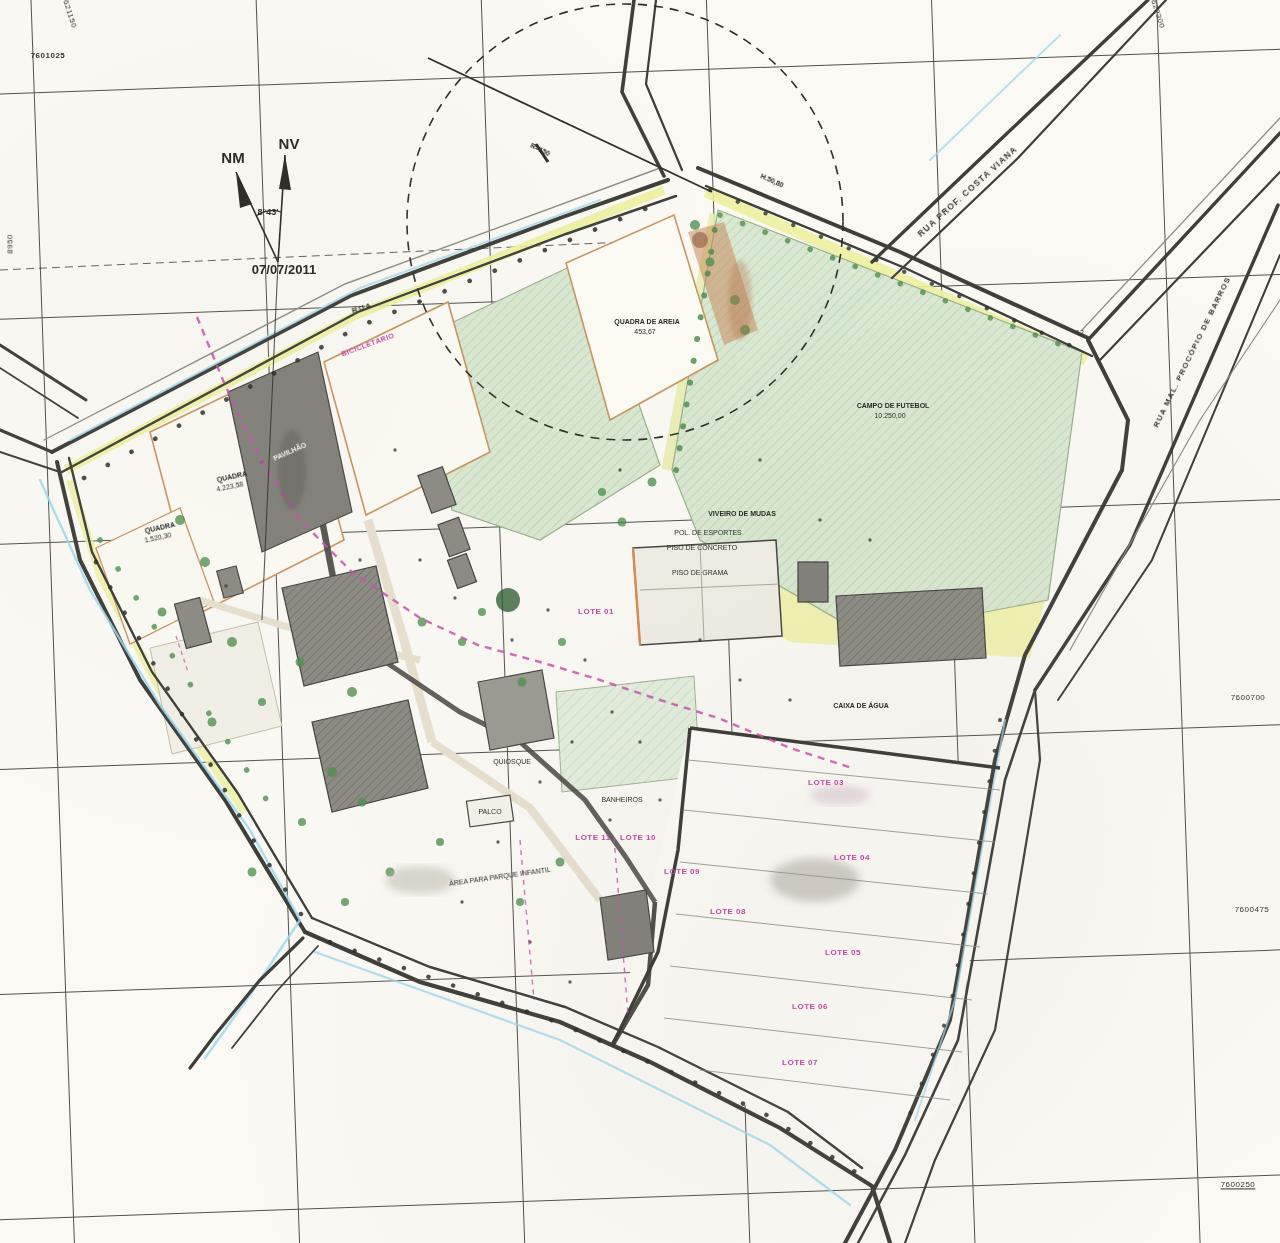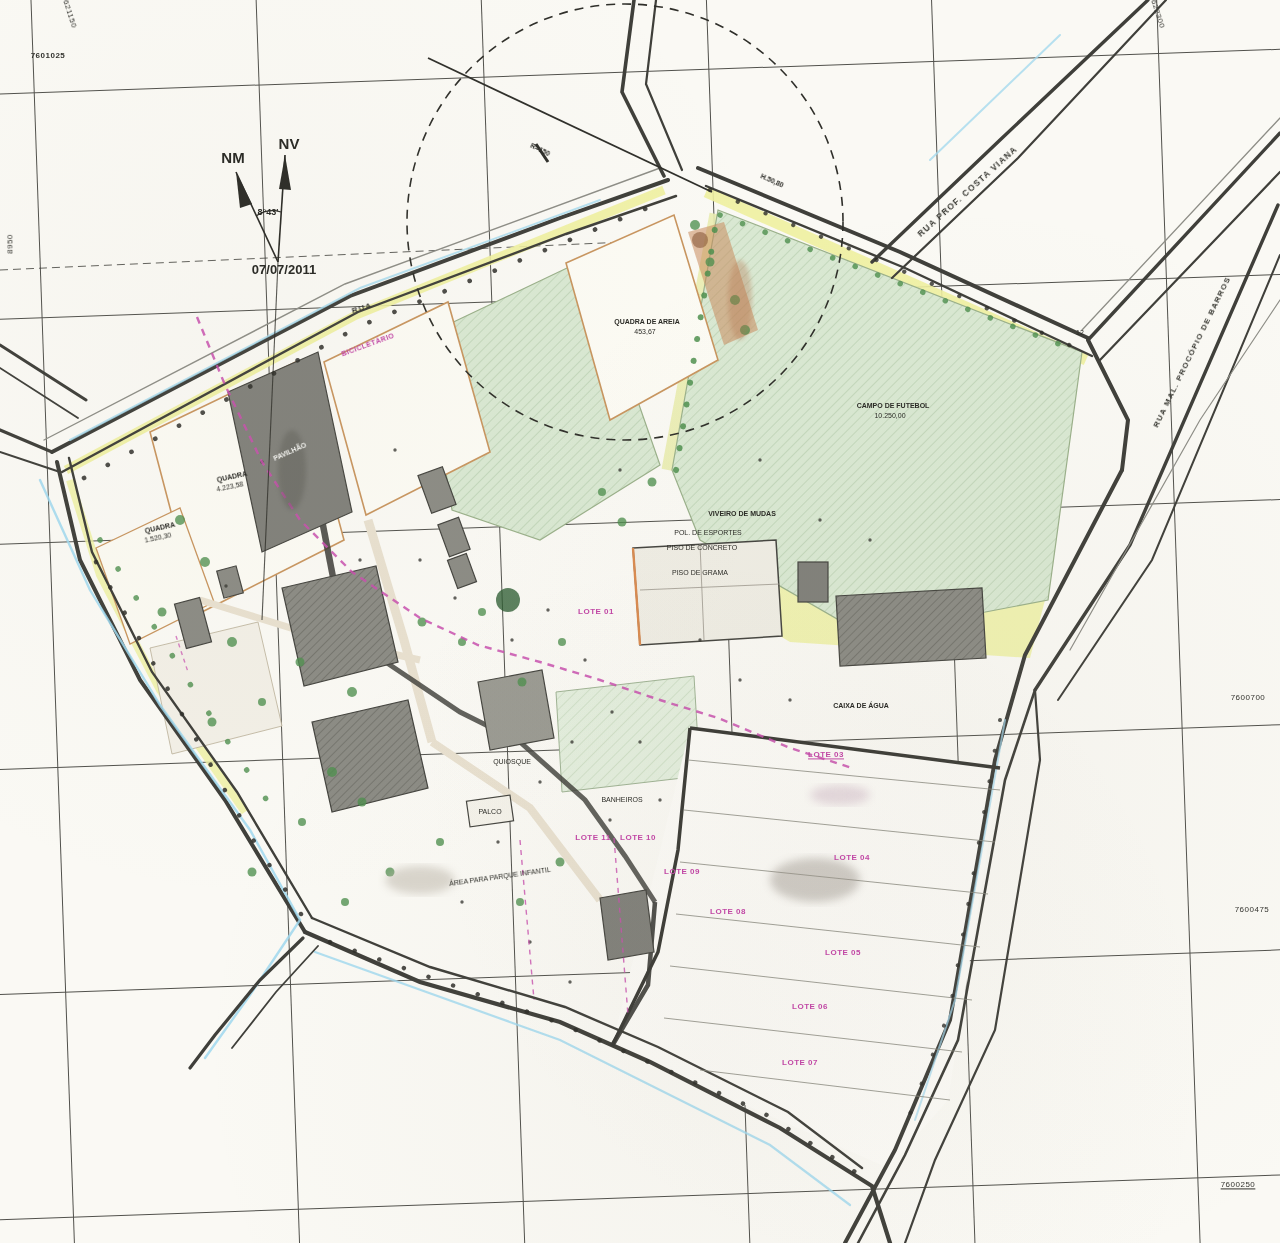--- a/index.html
+++ b/index.html
@@ -328,21 +328,21 @@
   <span class="lbl t7" style="left:700px;top:573px;">PISO DE GRAMA</span>
   <span class="lbl t7 white b" style="left:290px;top:452px;transform:translate(-50%,-50%) rotate(-24deg);">PAVILHÃO</span>
   <span class="lbl t7 b" style="left:861px;top:706px;">CAIXA DE ÁGUA</span>
   <span class="lbl t7" style="left:490px;top:812px;">PALCO</span>
   <span class="lbl t7" style="left:622px;top:800px;">BANHEIROS</span>
   <span class="lbl t7" style="left:512px;top:762px;">QUIOSQUE</span>
   <span class="lbl t7" style="left:500px;top:877px;transform:translate(-50%,-50%) rotate(-8deg);">ÁREA PARA PARQUE INFANTIL</span>
   <span class="lbl t7 pink" style="left:368px;top:345px;transform:translate(-50%,-50%) rotate(-20deg);">BICICLETÁRIO</span>
 
   <span class="lbl pink" style="left:592px;top:612px;padding-left:8px;">LOTE 01</span>
-  <span class="lbl pink" style="left:826px;top:755px;text-decoration:underline;">LOTE 03</span>
+  <span class="lbl pink" style="left:826px;top:783px;">LOTE 03</span>
   <span class="lbl pink" style="left:852px;top:858px;text-align:center;">LOTE 04</span>
   <span class="lbl pink" style="left:843px;top:953px;">LOTE 05</span>
   <span class="lbl pink" style="left:810px;top:1007px;">LOTE 06</span>
   <span class="lbl pink" style="left:800px;top:1063px;">LOTE 07</span>
   <span class="lbl pink" style="left:728px;top:912px;">LOTE 08</span>
   <span class="lbl pink" style="left:682px;top:872px;">LOTE 09</span>
   <span class="lbl pink" style="left:638px;top:838px;">LOTE 10</span>
   <span class="lbl pink" style="left:593px;top:838px;">LOTE 11</span>
 
   <span class="lbl t7 b" style="left:540px;top:150px;transform:translate(-50%,-50%) rotate(26deg);">R=150</span>

